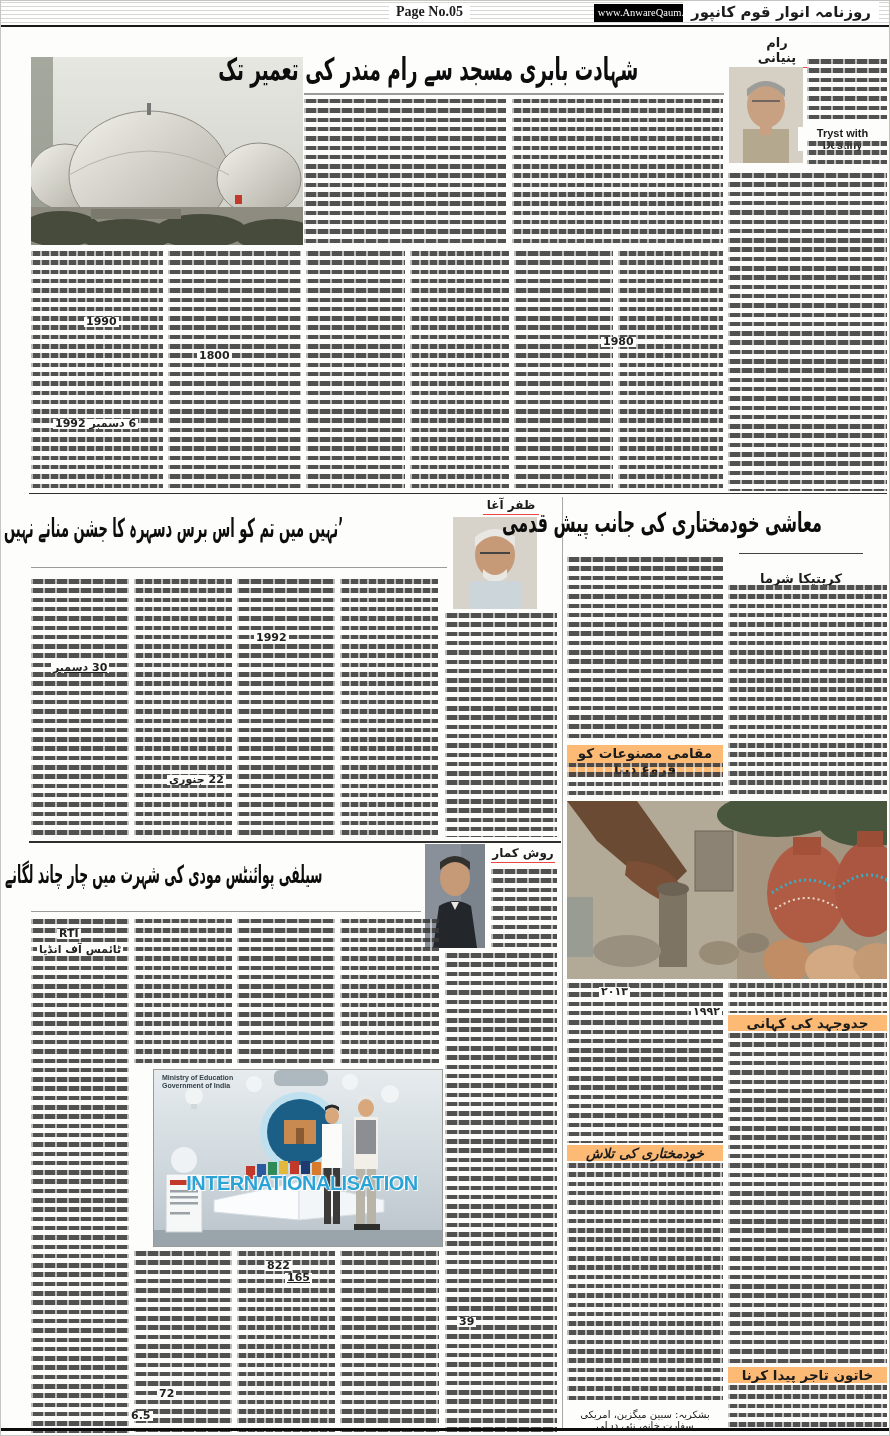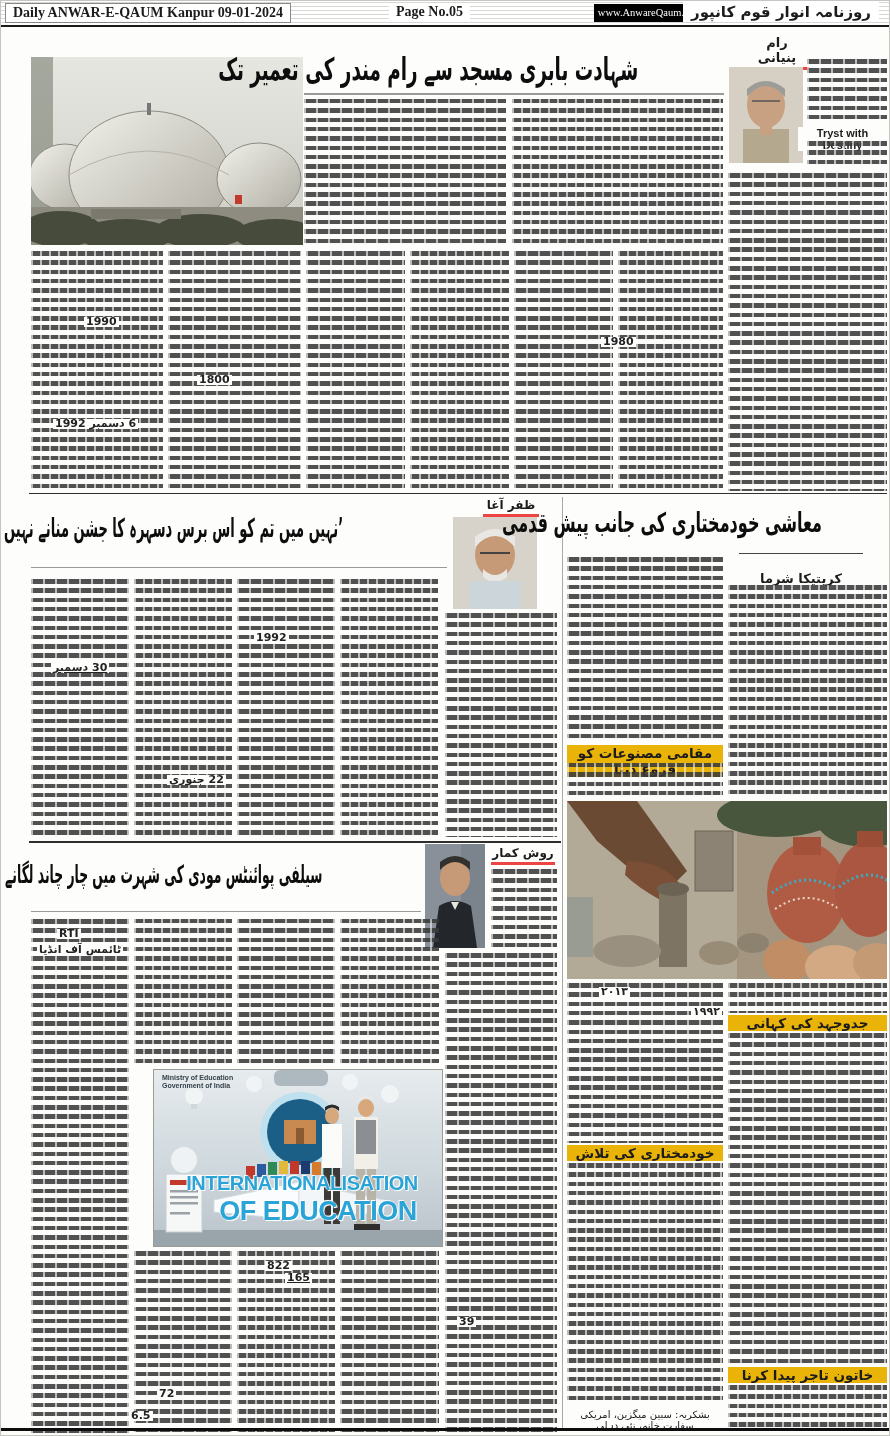--- a/index.html
+++ b/index.html
@@ -26,25 +26,25 @@
        opacity:.88;}
   .sim.b{background-image:
         repeating-linear-gradient(to right,rgba(253,253,252,.62) 0 2px,rgba(253,253,252,0) 2px 9px),
         repeating-linear-gradient(to bottom,#3a3a3a 0 4.5px,rgba(0,0,0,0) 4.5px 9.3px);}
 
   
   .urdu{direction:rtl;unicode-bidi:isolate;}
   .head{font-weight:bold;color:#0d0d0d;text-align:center;white-space:nowrap;overflow:visible;}
   .fit{white-space:nowrap;}
   .byline{font-weight:bold;font-size:13px;text-align:center;}
-  .underl{border-bottom:3px solid #ef4444;padding-bottom:2px;}
+  .underl{border-bottom:1px solid #ef4444;padding-bottom:2px;}
   .rule{background:#9a9a97;}
   .chip{position:absolute;font-size:11px;font-weight:bold;color:#222;background:#fdfdfc;
         padding:0 2px;line-height:10px;z-index:5;}
-  .subhead{font-weight:bold;font-size:13.5px;text-align:center;direction:rtl;background:#eab308;}
+  .subhead{font-weight:bold;font-size:13.5px;text-align:center;direction:rtl;background:#fdba74;}
   .credit{font-size:10px;text-align:center;direction:rtl;color:#222;background:#fdfdfc;}
   .eng-bold{font-family:"Liberation Sans",sans-serif;font-weight:bold;font-size:11px;
             text-align:center;background:#fdfdfc;}
 
   
   #poster{left:152px;top:1068px;width:290px;height:178px;border:1px solid #9b9b98;
           background:linear-gradient(#e6ebee 0%,#cfd8dd 55%,#b9c3ca 100%);overflow:hidden;}
   #poster-org{position:absolute;left:8px;top:4px;font-family:"Liberation Sans",sans-serif;
               font-size:7px;line-height:8px;color:#35424a;font-weight:bold;}
   #poster-t1{position:absolute;left:0;right:-8px;top:102px;text-align:center;z-index:4;
@@ -56,21 +56,20 @@
 
   .vline{background:#a8a8a4;}
   .hline{background:#2e2e2c;}
 </style>
 </head>
 <body>
 
 <div id="page">
 
   <div id="hdr" class="abs">
-    <div id="hdr-left" class="abs hpatch">Daily ANWAR-E-QAUM Kanpur 09-01-2024</div>
     <div id="hdr-center" class="abs hpatch">Page No.05</div>
     <div id="hdr-site" class="abs">www.AnwareQaum.com</div>
     <div id="hdr-mast" class="abs urdu">روزنامہ انوار قوم کانپور</div>
   </div>
 
   <div class="abs" style="left:30px;top:56px;width:272px;height:188px;">
     <svg width="272" height="188" xmlns="http://www.w3.org/2000/svg">
       <defs>
         <linearGradient id="sky" x1="0" y1="0" x2="0" y2="1">
           <stop offset="0" stop-color="#e7e7e2"></stop>
@@ -124,21 +123,21 @@
   <div class="abs sim b" style="left:511px;top:98px;width:211px;height:146px;"></div>
 
   <div class="abs sim b" style="left:30px;top:250px;width:132px;height:240px;"></div>
   <div class="abs sim" style="left:167px;top:250px;width:133px;height:240px;"></div>
   <div class="abs sim" style="left:305px;top:250px;width:99px;height:240px;"></div>
   <div class="abs sim b" style="left:409px;top:250px;width:99px;height:240px;"></div>
   <div class="abs sim" style="left:513px;top:250px;width:99px;height:240px;"></div>
   <div class="abs sim b" style="left:617px;top:250px;width:105px;height:240px;"></div>
 
   <span class="chip" style="left:83px;top:316px;">1990</span>
-  <span class="chip" style="left:196px;top:350px;margin-top:24px;">1800</span>
+  <span class="chip" style="left:196px;top:350px;">1800</span>
   <span class="chip urdu" style="left:52px;top:418px;">6 دسمبر 1992</span>
   <span class="chip" style="left:600px;top:336px;">1980</span>
 
   <div class="abs hline" style="left:28px;top:492px;width:858px;height:1px;"></div>
 
   <div class="abs urdu head fit" style="left: 30px; top: 502px; width: 416px; height: 50px; font-size: 26px; line-height: 50px; transform: scaleX(0.500602); transform-origin: center center;">’نہیں میں تم کو اس برس دسہرہ کا جشن منانے نہیں لے جاؤں گا‘</div>
   <div class="abs rule" style="left:30px;top:566px;width:416px;height:1px;"></div>
 
   <div class="abs urdu byline underl" style="left:482px;top:497px;width:56px;font-size:12px;">ظفر آغا</div>
   <div class="abs" style="left:452px;top:516px;width:84px;height:92px;">
@@ -198,21 +197,21 @@
       <rect x="92" y="88" width="28" height="78" fill="#7e7463"></rect>
       <ellipse cx="106" cy="88" rx="16" ry="7" fill="#6d6354"></ellipse>
       <ellipse cx="152" cy="152" rx="20" ry="12" fill="#998c77"></ellipse>
       <ellipse cx="186" cy="142" rx="16" ry="10" fill="#8d8270"></ellipse>
       <ellipse cx="60" cy="150" rx="34" ry="16" fill="#9a9080"></ellipse>
       <rect x="0" y="96" width="26" height="60" fill="#87958f" opacity=".6"></rect>
     </svg>
   </div>
 
   <div class="abs sim" style="left:566px;top:982px;width:156px;height:160px;"></div>
-  <div class="abs subhead" style="left:566px;top:1144px;width:156px;">خودمختاری کی تلاش</div>
+  <div class="abs subhead" style="left:566px;top:1144px;width:156px;font-style:italic;">خودمختاری کی تلاش</div>
   <div class="abs sim b" style="left:566px;top:1162px;width:156px;height:242px;"></div>
   <div class="abs credit" style="left:566px;top:1408px;width:156px;">بشکریہ: سبین میگزین، امریکی سفارت خانہ، نئی دہلی</div>
 
   <div class="abs sim b" style="left:727px;top:982px;width:159px;height:30px;"></div>
   <div class="abs subhead" style="left:727px;top:1014px;width:159px;">جدوجہد کی کہانی</div>
   <div class="abs sim" style="left:727px;top:1032px;width:159px;height:332px;"></div>
   <div class="abs subhead" style="left:727px;top:1366px;width:159px;">خاتون تاجر پیدا کرنا</div>
   <div class="abs sim b" style="left:727px;top:1384px;width:159px;height:42px;"></div>
 
   <span class="chip urdu" style="left:598px;top:986px;">۲۰۱۳</span>
@@ -298,17 +297,16 @@
       <rect x="16" y="120" width="28" height="2.5" fill="#9aa2a8"></rect>
         <rect x="16" y="126" width="28" height="2.5" fill="#9aa2a8"></rect>
       <rect x="16" y="132" width="28" height="2.5" fill="#9aa2a8"></rect>
         <rect x="16" y="142" width="20" height="2.5" fill="#9aa2a8"></rect>
     </svg>
     <div id="poster-org">
       <div>Ministry of Education</div>
       <div>Government of India</div>
     </div>
     <div id="poster-t1">INTERNATIONALISATION</div>
-    <div id="poster-t2">OF EDUCATION</div>
   </div>
 
   <div class="abs" style="left:0;top:1427px;width:890px;height:3px;background:#0d0d0d;"></div>
 </div>
 
 </body></html>

